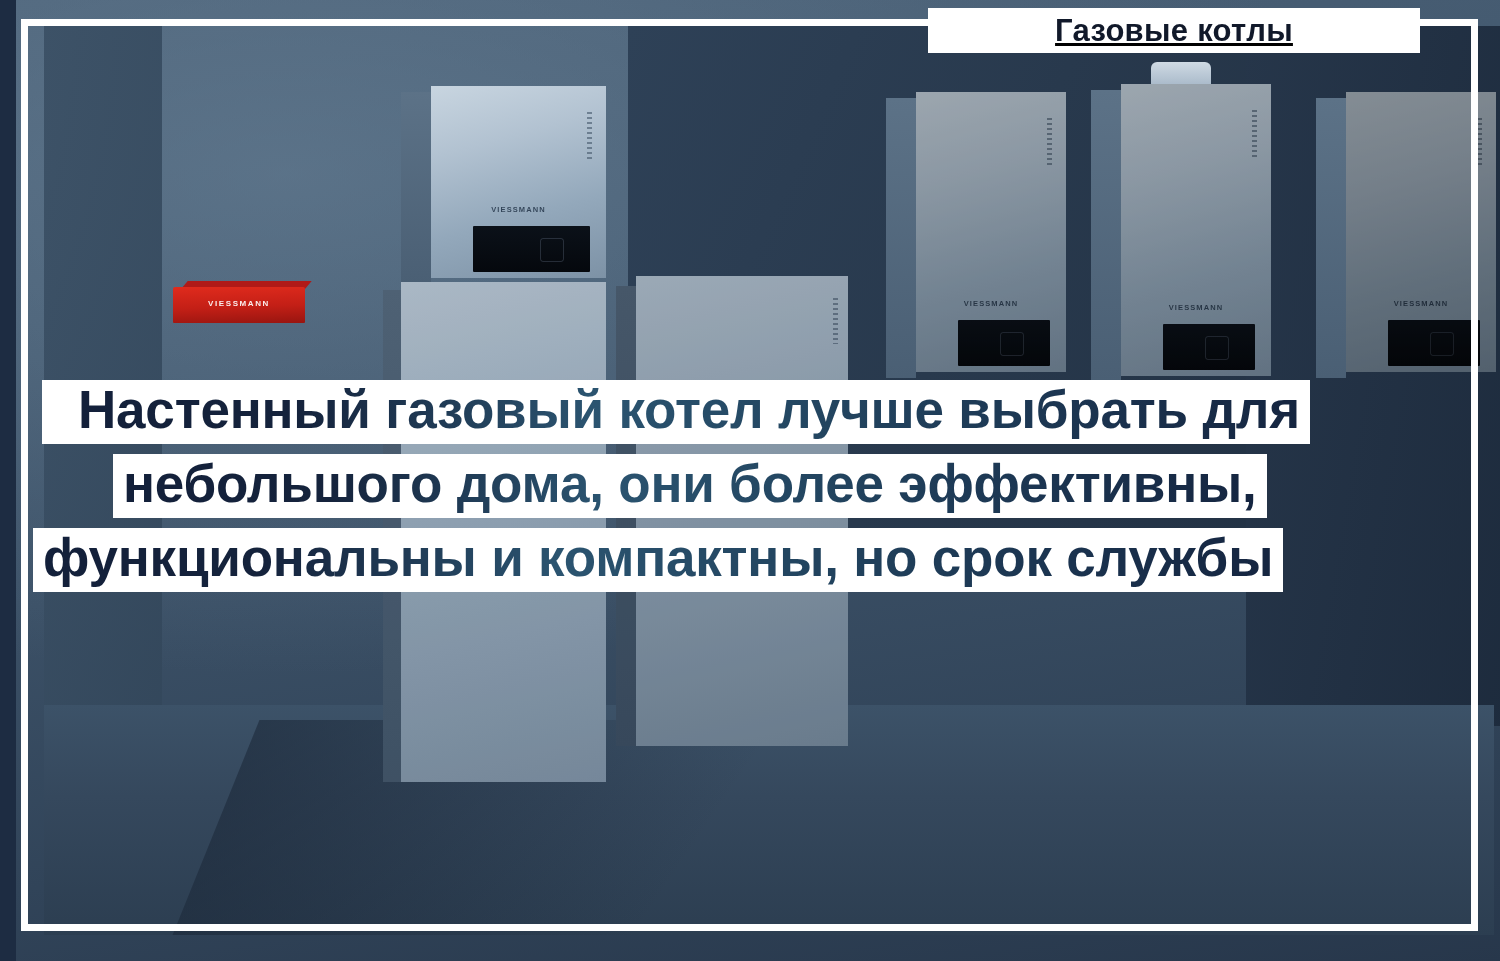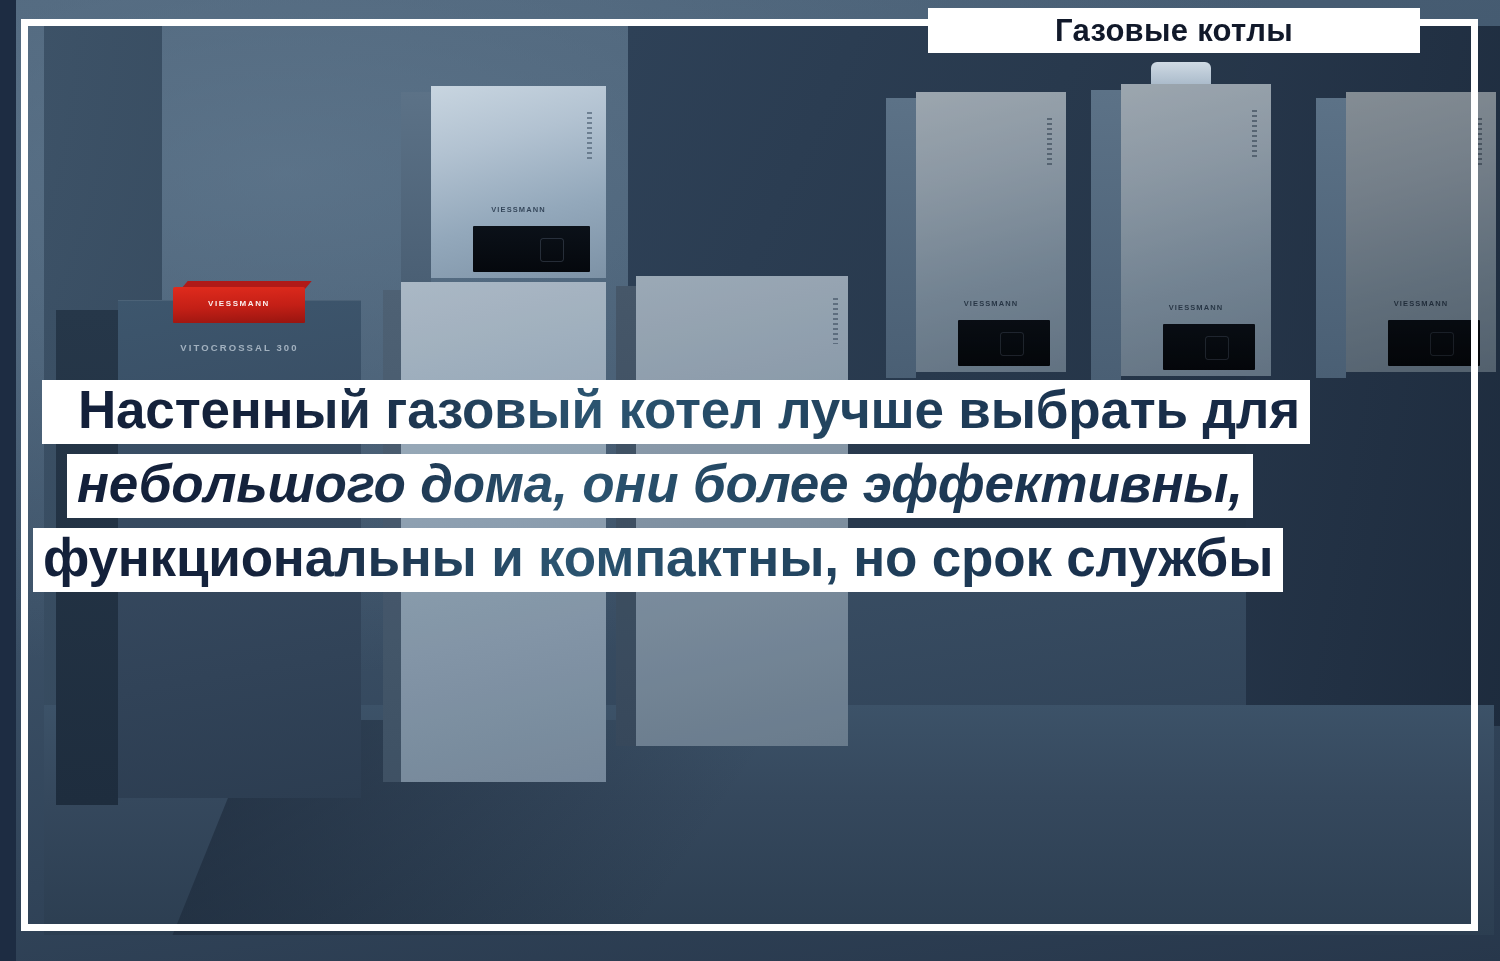--- a/index.html
+++ b/index.html
@@ -153,21 +153,21 @@
   .frame{
     position:absolute;left:21px;top:19px;width:1457px;height:912px;
     border:7px solid #ffffff;
     pointer-events:none;
   }
 
   
   .title-chip{
     position:absolute;left:928px;top:8px;width:492px;height:45px;
     background:#ffffff;
-    display:flex;align-items:center;justify-content:center;
+    display:flex;align-items:center;justify-content:center;text-decoration:underline;
   }
   .title-chip span{
     font-size:31px;font-weight:700;color:#11192a;letter-spacing:.3px;
     white-space:nowrap;
   }
 
   
   .headline{
     position:absolute;left:0;top:380px;width:1500px;
   }
@@ -187,21 +187,21 @@
     background-clip:padding-box;
   }
   .hline span{
     background-image:linear-gradient(90deg,#13203a 0%,#15233c 18%,#2b5470 42%,#22445f 62%,#1b3450 82%,#152540 100%);
     -webkit-background-clip:text;
     background-clip:text;
     color:transparent;
     text-shadow:none;
   }
   .l1{margin-left:42px;padding-left:36px;}
-  .l2{margin-left:67px;font-style:italic;}
+  .l2{margin-left:113px;}
   .l3{margin-left:33px;margin-top:10px;}
   .l4{margin-left:106px;}
 </style>
 </head>
 <body>
 
 <div class="stage">
 
   <div class="photo">
     <div class="wall-left"></div>
@@ -221,27 +221,20 @@
 
     <div class="storage-a">
       <div class="sside"></div>
     </div>
 
     <div class="storage-b">
       <div class="sside"></div>
       <div class="svent"></div>
     </div>
 
-    <div class="floorunit">
-      <div class="side"></div>
-      <div class="front">
-        <div class="model">VITOCROSSAL 300</div>
-        <div class="led"></div>
-      </div>
-    </div>
 
     <div class="redbox">
       <div class="rtop"></div>
       <div class="rface">
         <div class="rlogo">VIESSMANN</div>
       </div>
     </div>
 
     <div class="wb wb-r1 dim">
       <div class="wside"></div>

